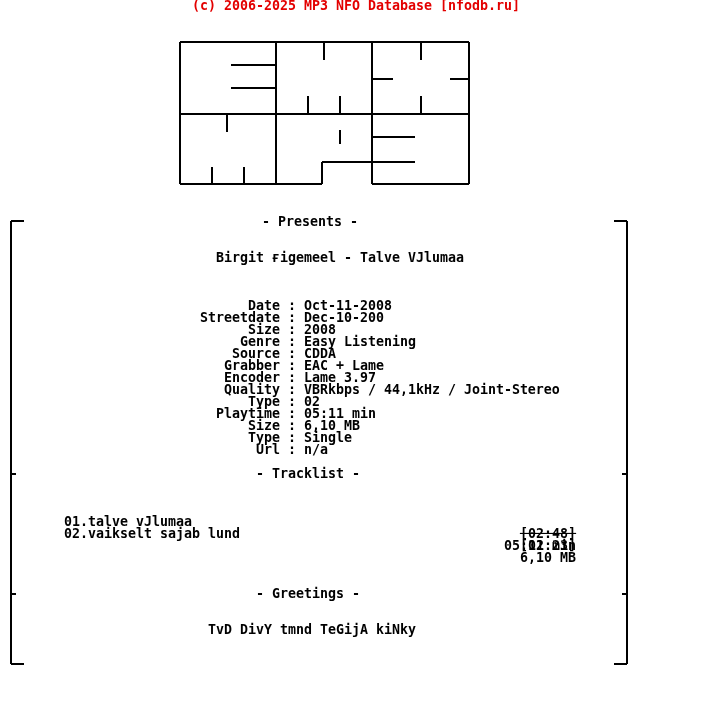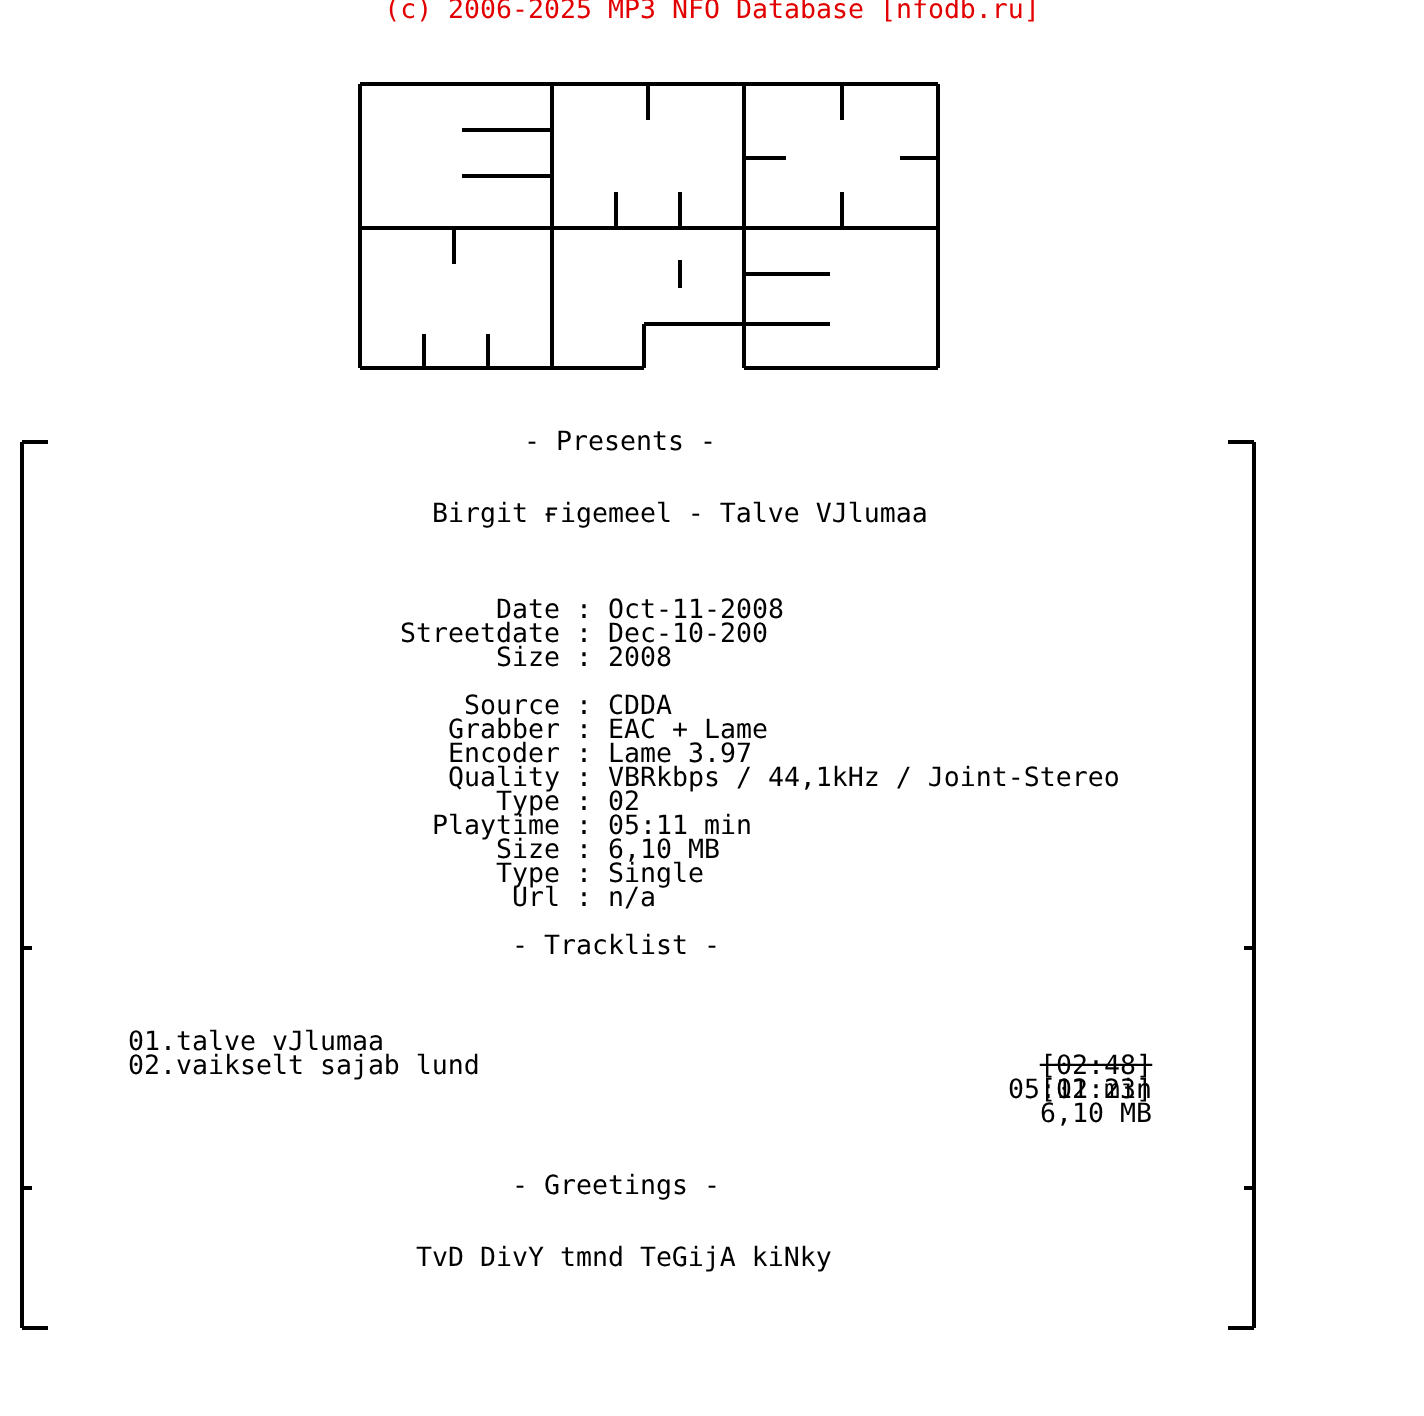--- a/index.html
+++ b/index.html
@@ -1,17 +1,17 @@
 <!DOCTYPE html>
 <html><head>
 <meta charset="utf-8">
 <style>
   html,body{margin:0;padding:0;background:#ffffff;}
   .page{position:relative;width:712px;height:708px;background:#ffffff;overflow:hidden;
-        font-family:"DejaVu Sans Mono",monospace;font-size:13.29px;font-weight:normal;color:#000000;}
+        font-family:"DejaVu Sans Mono",monospace;font-size:13.29px;font-weight:bold;color:#000000;}
   .row{position:absolute;height:12px;line-height:12px;white-space:pre;}
   .nfo-header{left:0;width:712px;text-align:center;top:0;color:#e30000;}
   .ilabel{display:inline-block;width:248px;text-align:right;white-space:pre;}
   .icolon{display:inline-block;width:24px;text-align:center;white-space:pre;}
   .ivalue{white-space:pre;}
   .track-title{position:absolute;left:64px;white-space:pre;}
   .track-time{position:absolute;left:448px;width:128px;text-align:right;white-space:pre;}
   .right-col{left:0;width:576px;text-align:right;}
   svg.layer{position:absolute;left:0;top:0;pointer-events:none;}
   svg .ln{stroke:#000000;stroke-width:2;shape-rendering:crispEdges;}
@@ -93,20 +93,23 @@
 
   <div class="row" style="top:288px">
     <span class="ilabel">Date</span><span class="icolon">:</span><span class="ivalue">Oct-11-2008</span>
   </div>
   <div class="row" style="top:300px">
     <span class="ilabel">Streetdate</span><span class="icolon">:</span><span class="ivalue">Dec-10-200</span>
   </div>
   <div class="row" style="top:312px">
     <span class="ilabel">Size</span><span class="icolon">:</span><span class="ivalue">2008</span>
   </div>
+  <div class="row" style="top:324px">
+    <span class="ilabel">Genre</span><span class="icolon">:</span><span class="ivalue">Easy Listening</span>
+  </div>
   <div class="row" style="top:336px">
     <span class="ilabel">Source</span><span class="icolon">:</span><span class="ivalue">CDDA</span>
   </div>
   <div class="row" style="top:348px">
     <span class="ilabel">Grabber</span><span class="icolon">:</span><span class="ivalue">EAC + Lame</span>
   </div>
   <div class="row" style="top:360px">
     <span class="ilabel">Encoder</span><span class="icolon">:</span><span class="ivalue">Lame 3.97</span>
   </div>
   <div class="row" style="top:372px">

